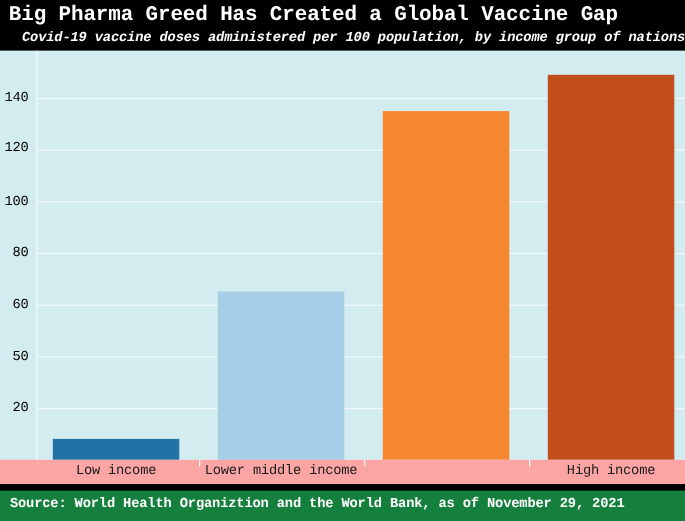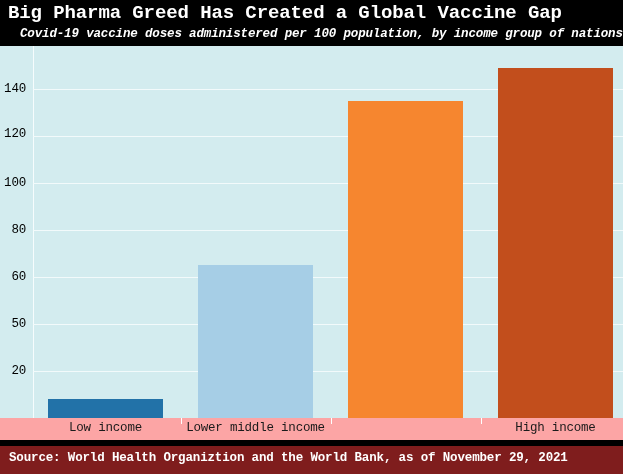--- a/index.html
+++ b/index.html
@@ -130,21 +130,21 @@
     letter-spacing: -0.2px;
   }
 
   
   #footer {
     position: absolute;
     left: 0;
     top: 446px;
     width: 623px;
     height: 28px;
-    background: #7f1d1d;
+    background: #15803d;
   }
   #source-text {
     position: absolute;
     left: 9px;
     top: 5px;
     font-size: 12.5px;
     font-weight: bold;
     color: #ffffff;
     white-space: nowrap;
     letter-spacing: -0.15px;

